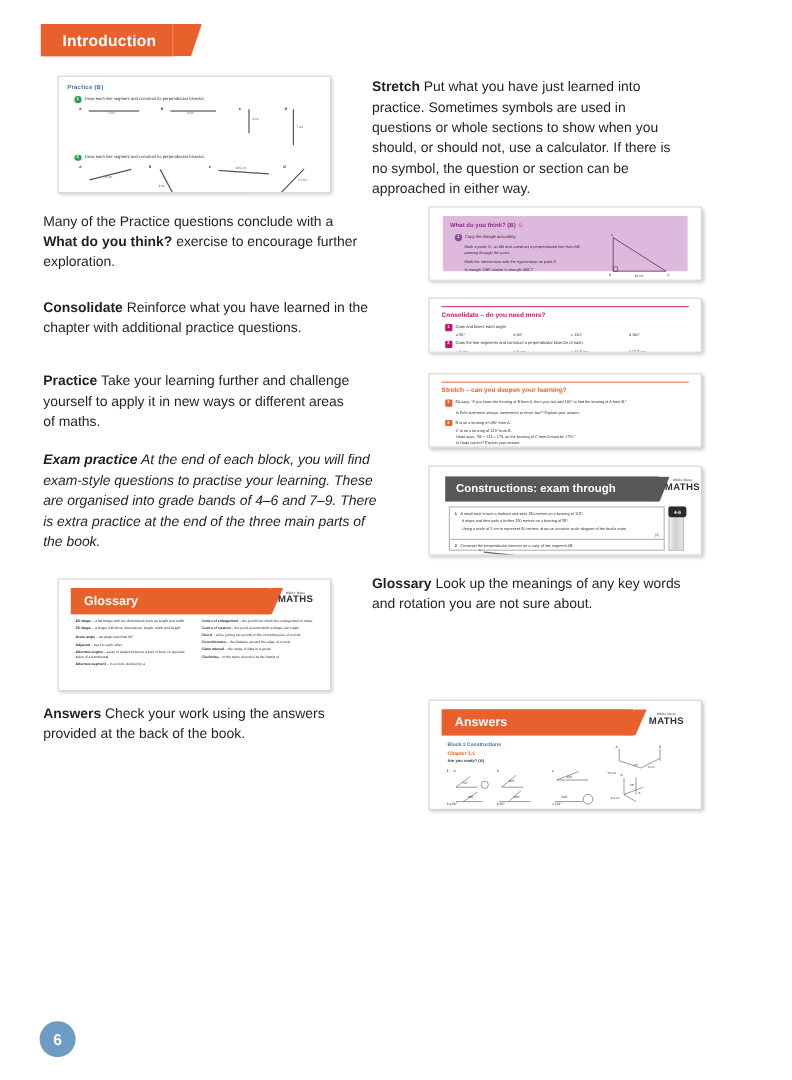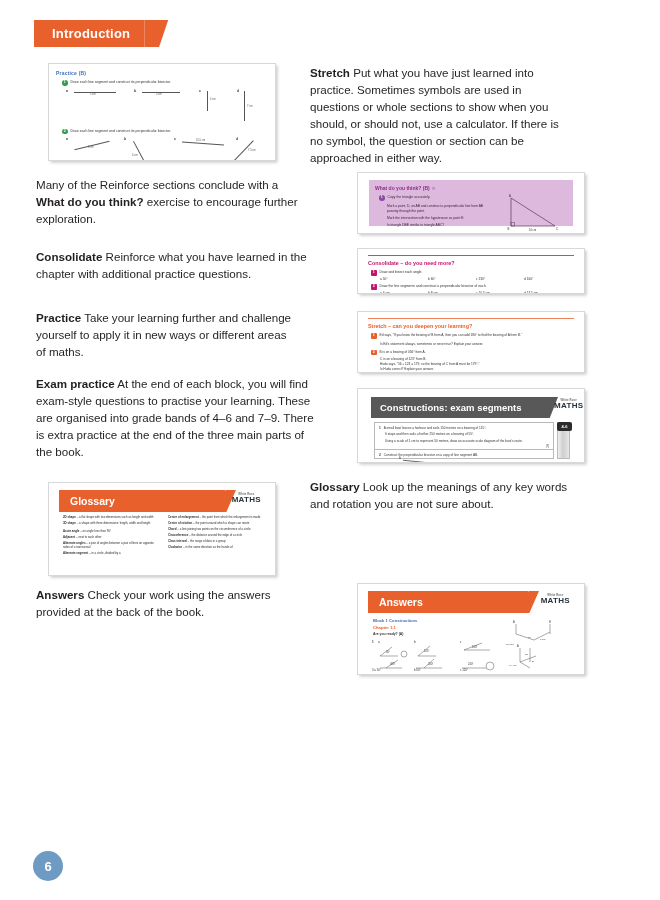--- a/index.html
+++ b/index.html
@@ -228,21 +228,21 @@
     <span class="lbl" style="left:186px;top:12px;">7.5 cm</span>
   </div>
 
 </div>
 
 <div class="prose" id="prose-practice" style="left:310px; top:64px; width:262px;">
   <b>Stretch</b><span> Put what you have just learned into practice. Sometimes symbols are used in questions or whole sections to show when you should, or should not, use a calculator. If there is no symbol, the question or section can be approached in either way.</span>
 </div>
 
 <div class="prose" id="prose-wdyt" style="left:36px; top:176px; width:268px;">
-  <span>Many of the Reinforce sections conclude with a </span><b>What do you think?</b><span> exercise to encourage further exploration.</span>
+  <span>Many of the Practice questions conclude with a </span><b>What do you think?</b><span> exercise to encourage further exploration.</span>
 </div>
 
 <div class="thumb" id="thumb-wdyt">
   <div class="panel">
     <div class="hdr">
       <span>What do you think? (B)</span>
       <span style="font-size:5px;">☺</span>
     </div>
     <div class="qrow" style="margin:0 6px 0 10px;">
       <span class="numbadge pu">1</span>
@@ -315,27 +315,27 @@
     <span class="numbadge sq or">2</span>
     <span style="font-size:3.2px;color:#333;line-height:5.6px;">B is on a bearing of 056° from A.</span>
   </div>
   <div style="margin:1.5px 10px 0 22px;font-size:3.2px;color:#333;line-height:1.6;">
     <div>C is on a bearing of 123° from B.</div>
     <div>Huda says, “56 + 123 = 179, so the bearing of C from A must be 179°.”</div>
     <div>Is Huda correct? Explain your answer.</div>
   </div>
 </div>
 
-<div class="prose" id="prose-exam" style="left:36px; top:375px; width:280px;">
+<div class="prose" id="prose-exam" style="left:36px; top:375px; width:280px;font-style:italic;">
   <b>Exam practice</b><span> At the end of each block, you will find exam-style questions to practise your learning. These are organised into grade bands of 4–6 and 7–9. There is extra practice at the end of the three main parts of the book.</span>
 </div>
 
 <div class="thumb" id="thumb-exam">
   <div class="bar">
-    <span class="title">Constructions: exam segments</span>
+    <span class="title">Constructions: exam through</span>
     <span class="slant"></span>
   </div>
   <div class="wrm">
     <div class="wrm-top">White Rose</div>
     <div class="wrm-main">MATHS</div>
   </div>
   <div class="sidebar"></div>
   <div class="tab">4-6</div>
 
   <div class="qbox" style="top:33px;height:27px;">

